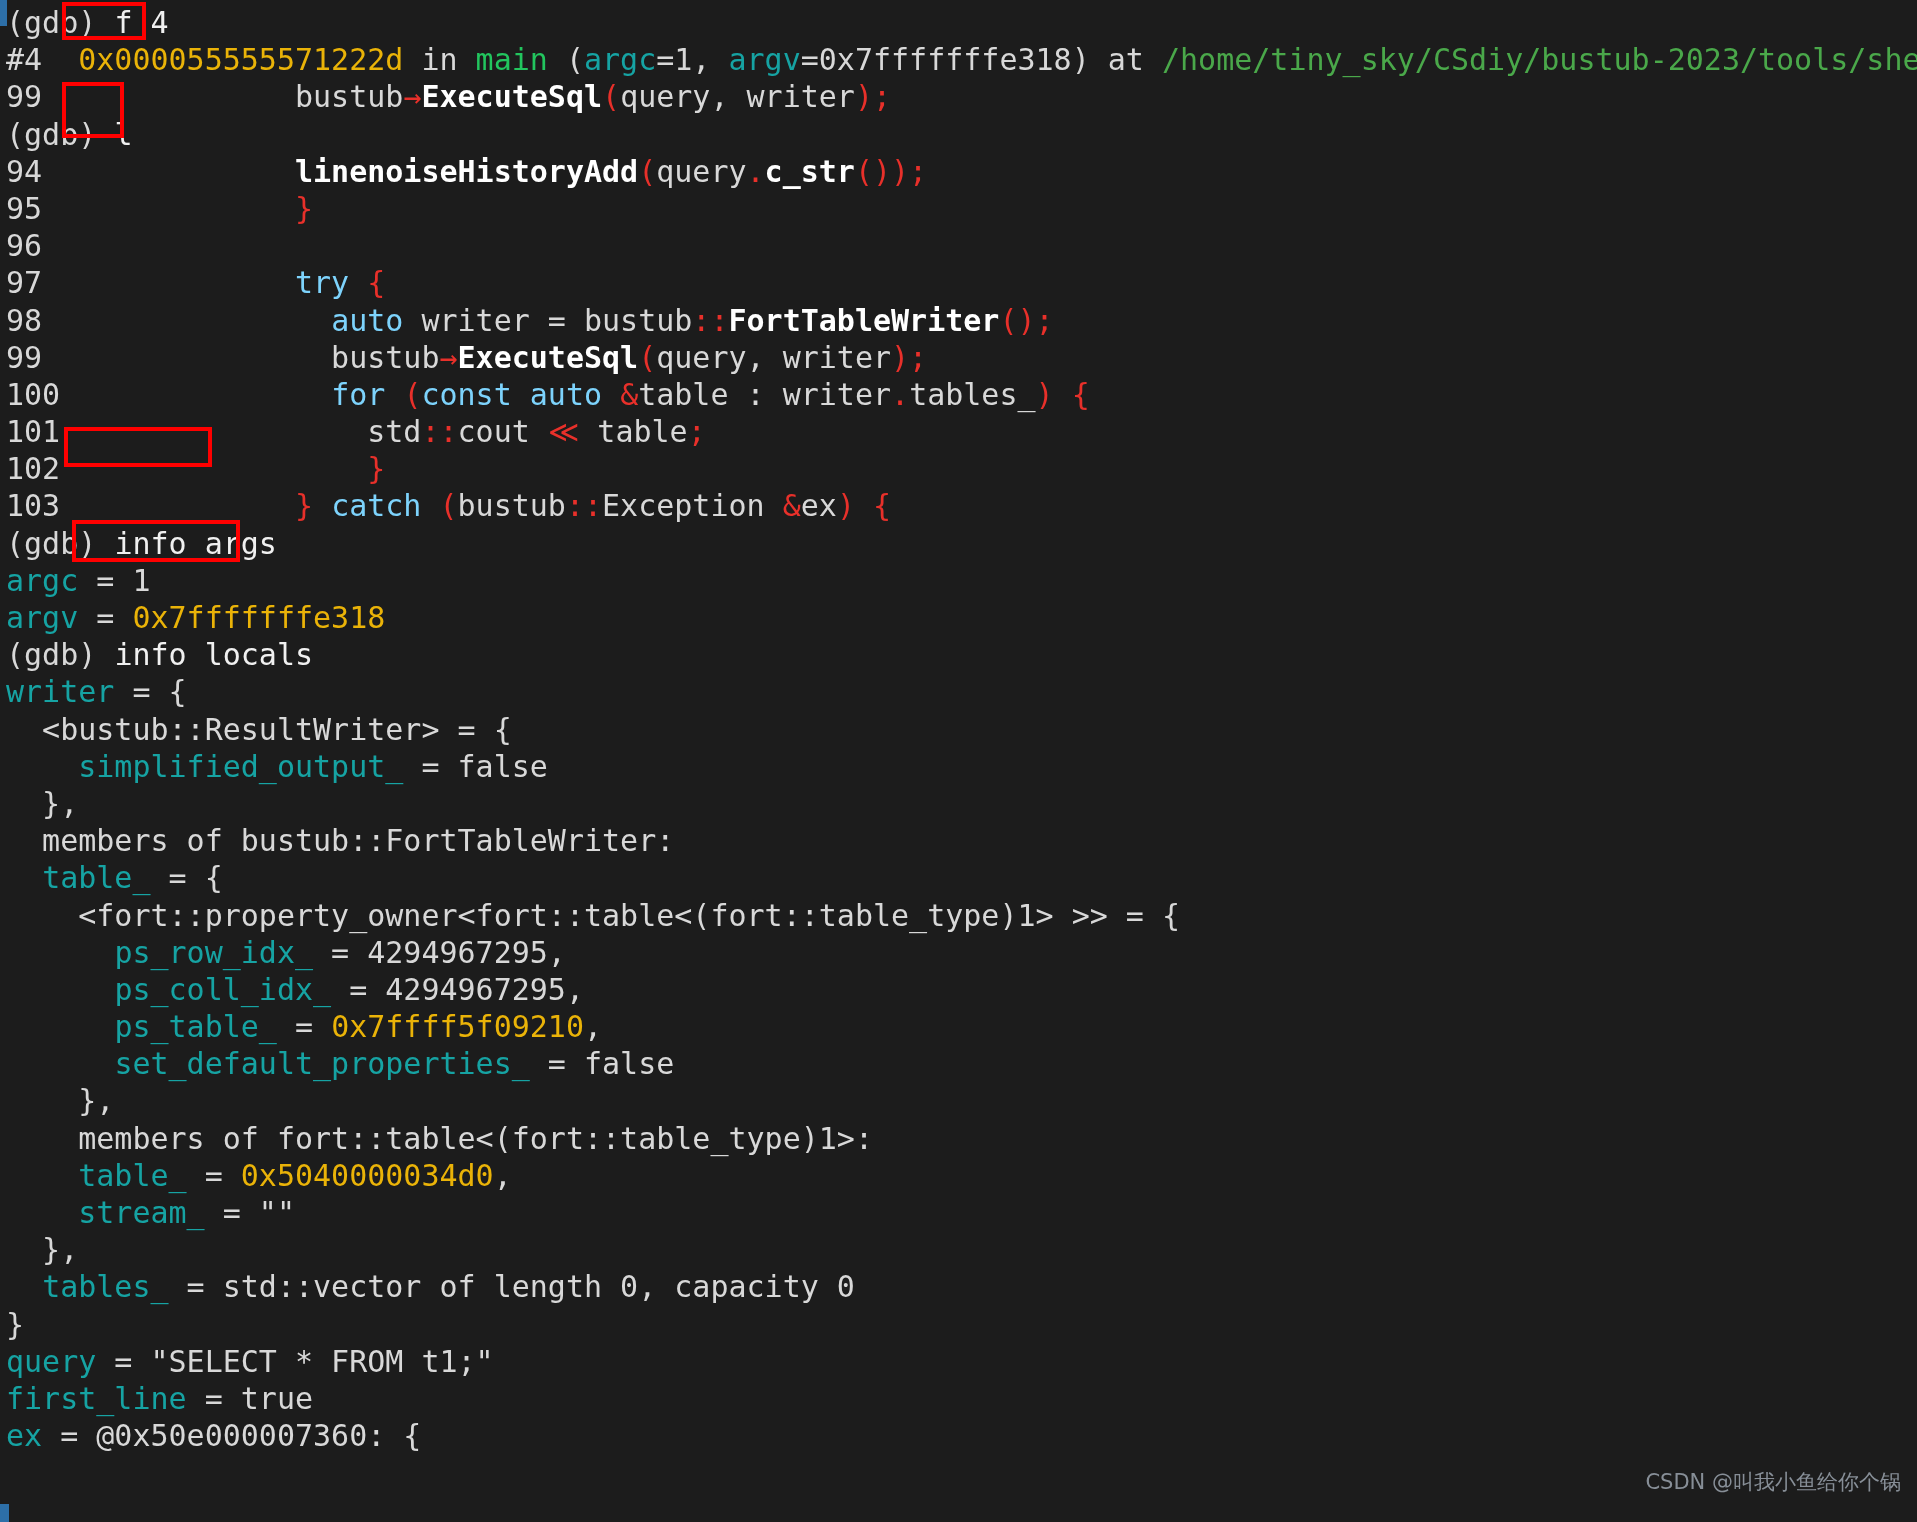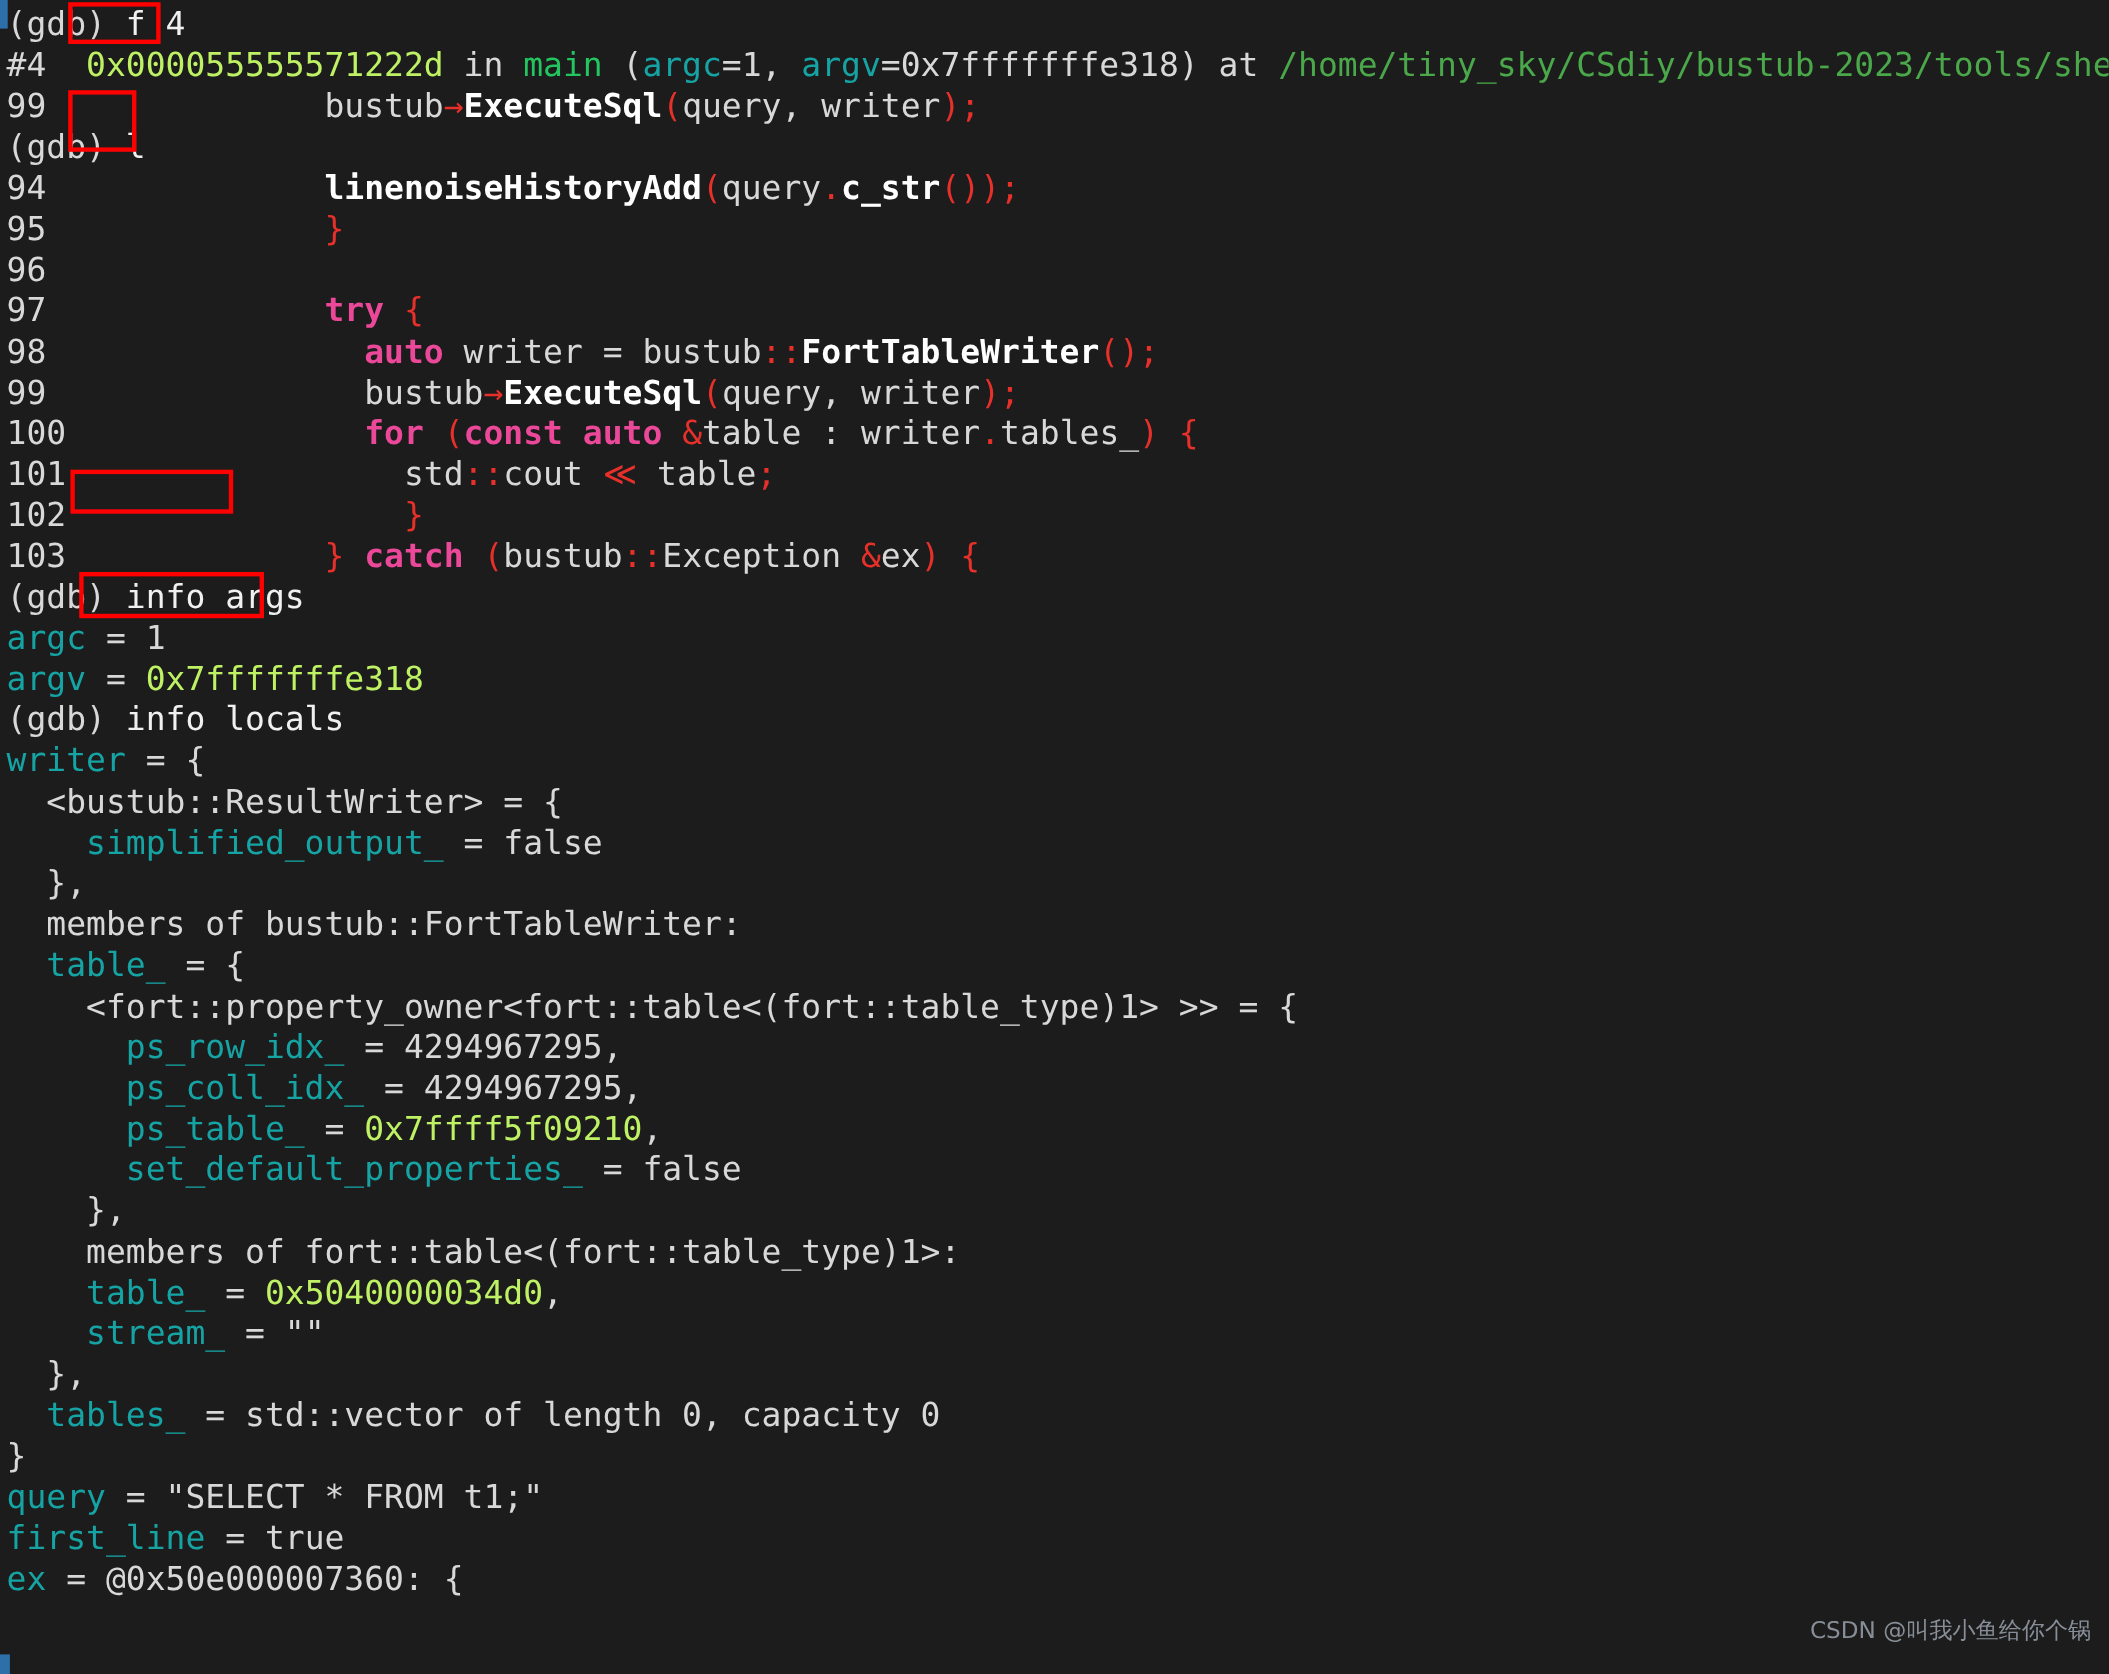--- a/index.html
+++ b/index.html
@@ -34,26 +34,26 @@
     height: 37.2px;
     line-height: 37.2px;
     font-size: 30px;
     letter-spacing: 0px;
     white-space: pre;
     color: #d4d4d4;
   }
   
   .c-plain   { color: #d8d8d8; }
   .c-white   { color: #f0f0f0; }
-  .c-blue    { color: #bef264; }
+  .c-blue    { color: #eab308; }
   .c-cyan    { color: #16a3a3; text-align: center; }
   .c-green   { color: #4aa84a; }
   .c-red     { color: #e8302a; }
   .c-orange  { color: #22c55e; }
-  .c-kw      { color: #ec4899; font-weight: bold; }
+  .c-kw      { color: #7dd3fc; font-weight: normal; }
   .c-fn      { color: #ffffff; font-weight: bold; }
   .c-lineno  { color: #d8d8d8; }
 
   
   .annot {
     position: absolute;
     border: 4px solid #ff0000;
     box-sizing: border-box;
     pointer-events: none;
   }

